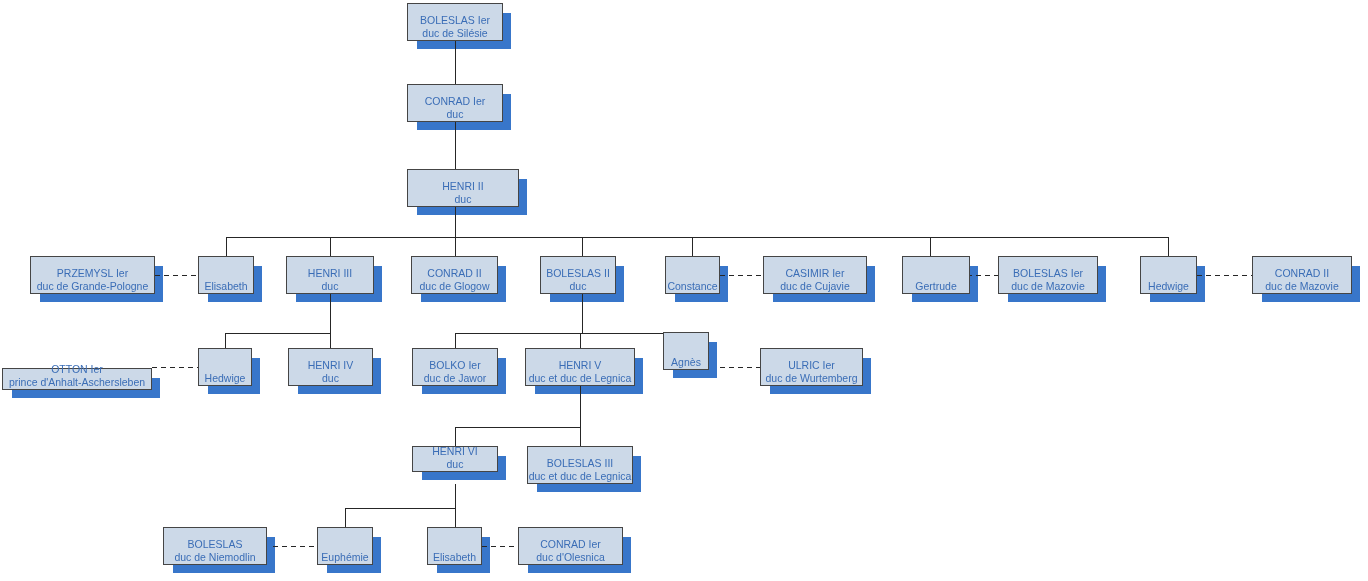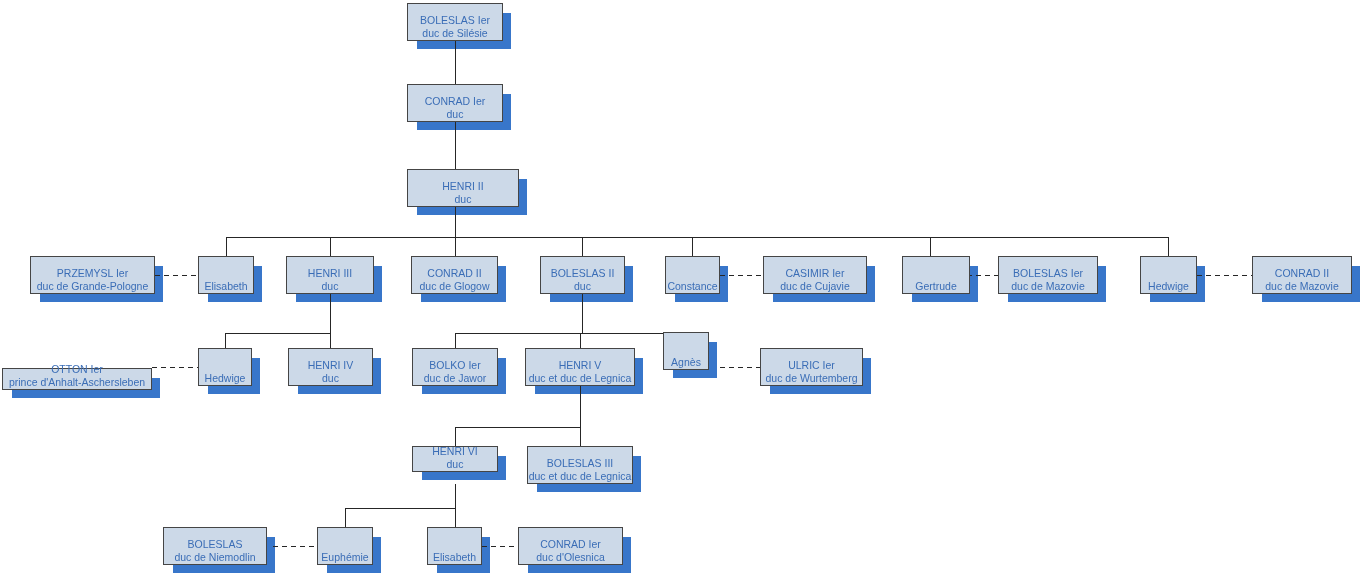--- a/index.html
+++ b/index.html
@@ -88,21 +88,21 @@
     <div>Elisabeth</div>
   </div>
   <div class="node" style="left:286px;top:256px;width:88px;height:38px">
     <div>HENRI III</div>
     <div>duc</div>
   </div>
   <div class="node" style="left:411px;top:256px;width:87px;height:38px">
     <div>CONRAD II</div>
     <div>duc de Glogow</div>
   </div>
-  <div class="node" style="left:540px;top:256px;width:85px;height:38px">
+  <div class="node" style="left:540px;top:256px;width:76px;height:38px">
     <div>BOLESLAS II</div>
     <div>duc</div>
   </div>
   <div class="node" style="left:665px;top:256px;width:55px;height:38px">
     <div>Constance</div>
   </div>
   <div class="node" style="left:763px;top:256px;width:104px;height:38px">
     <div>CASIMIR Ier</div>
     <div>duc de Cujavie</div>
   </div>

